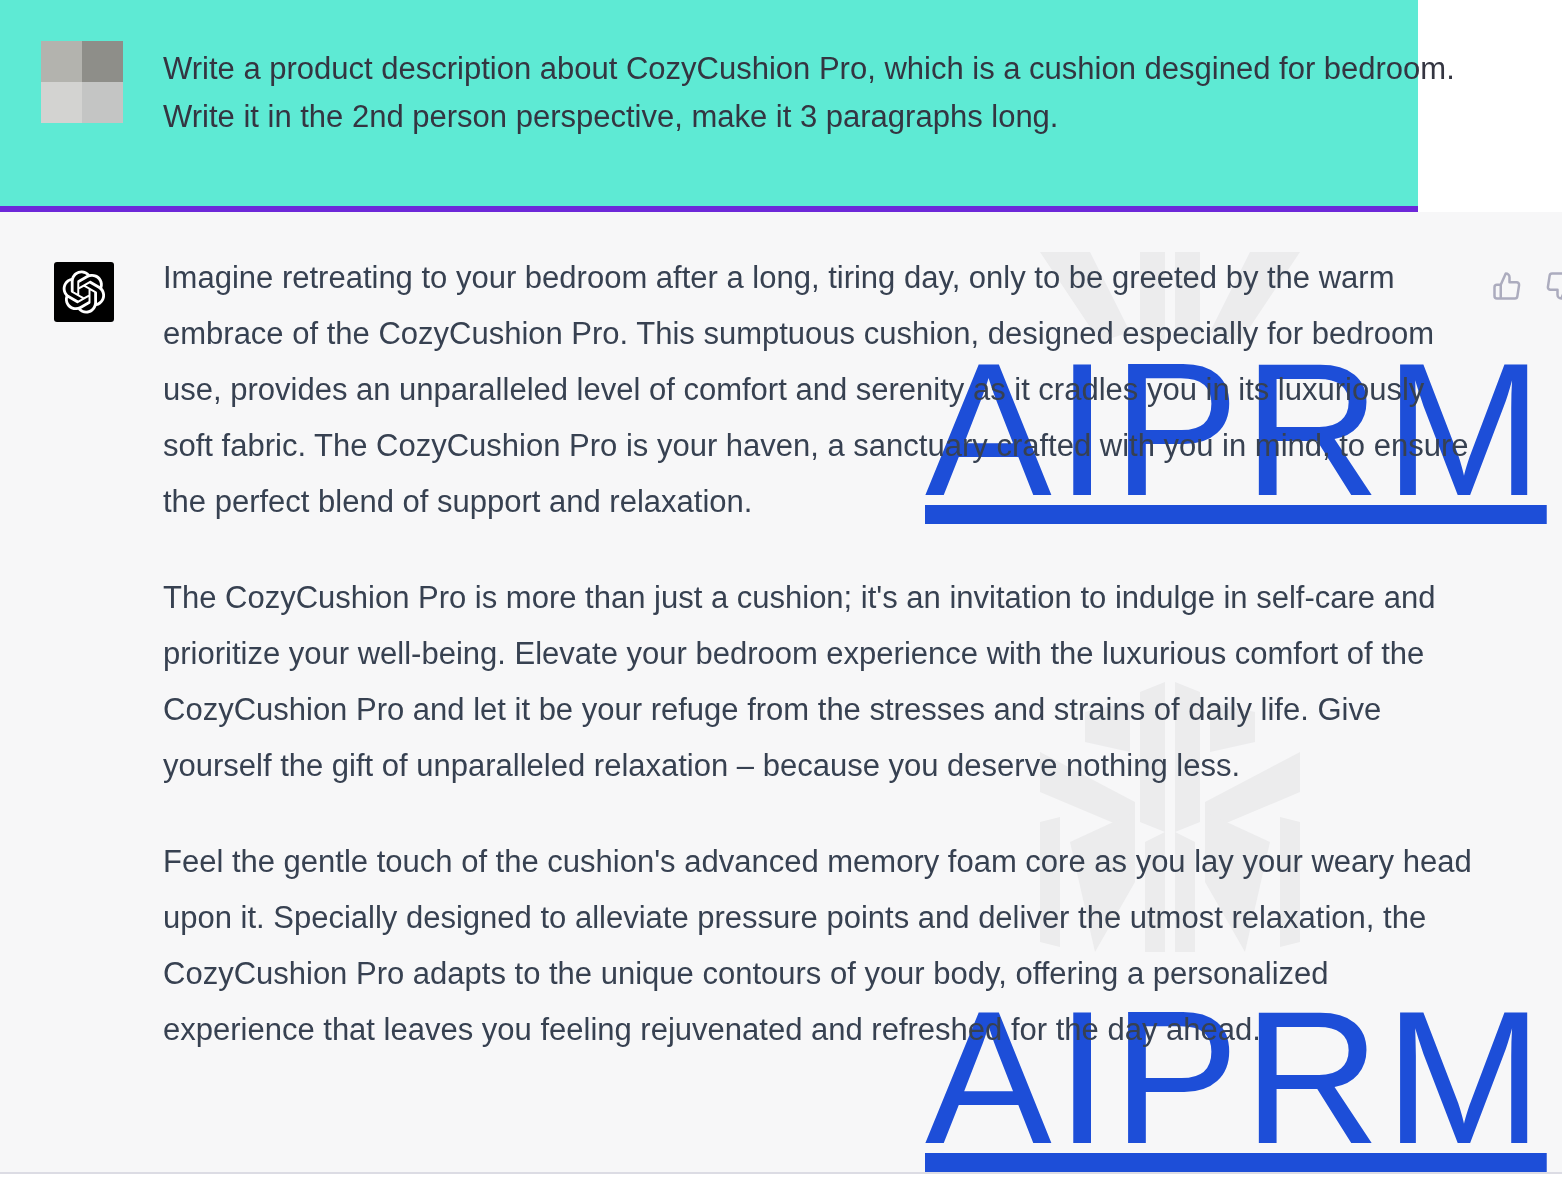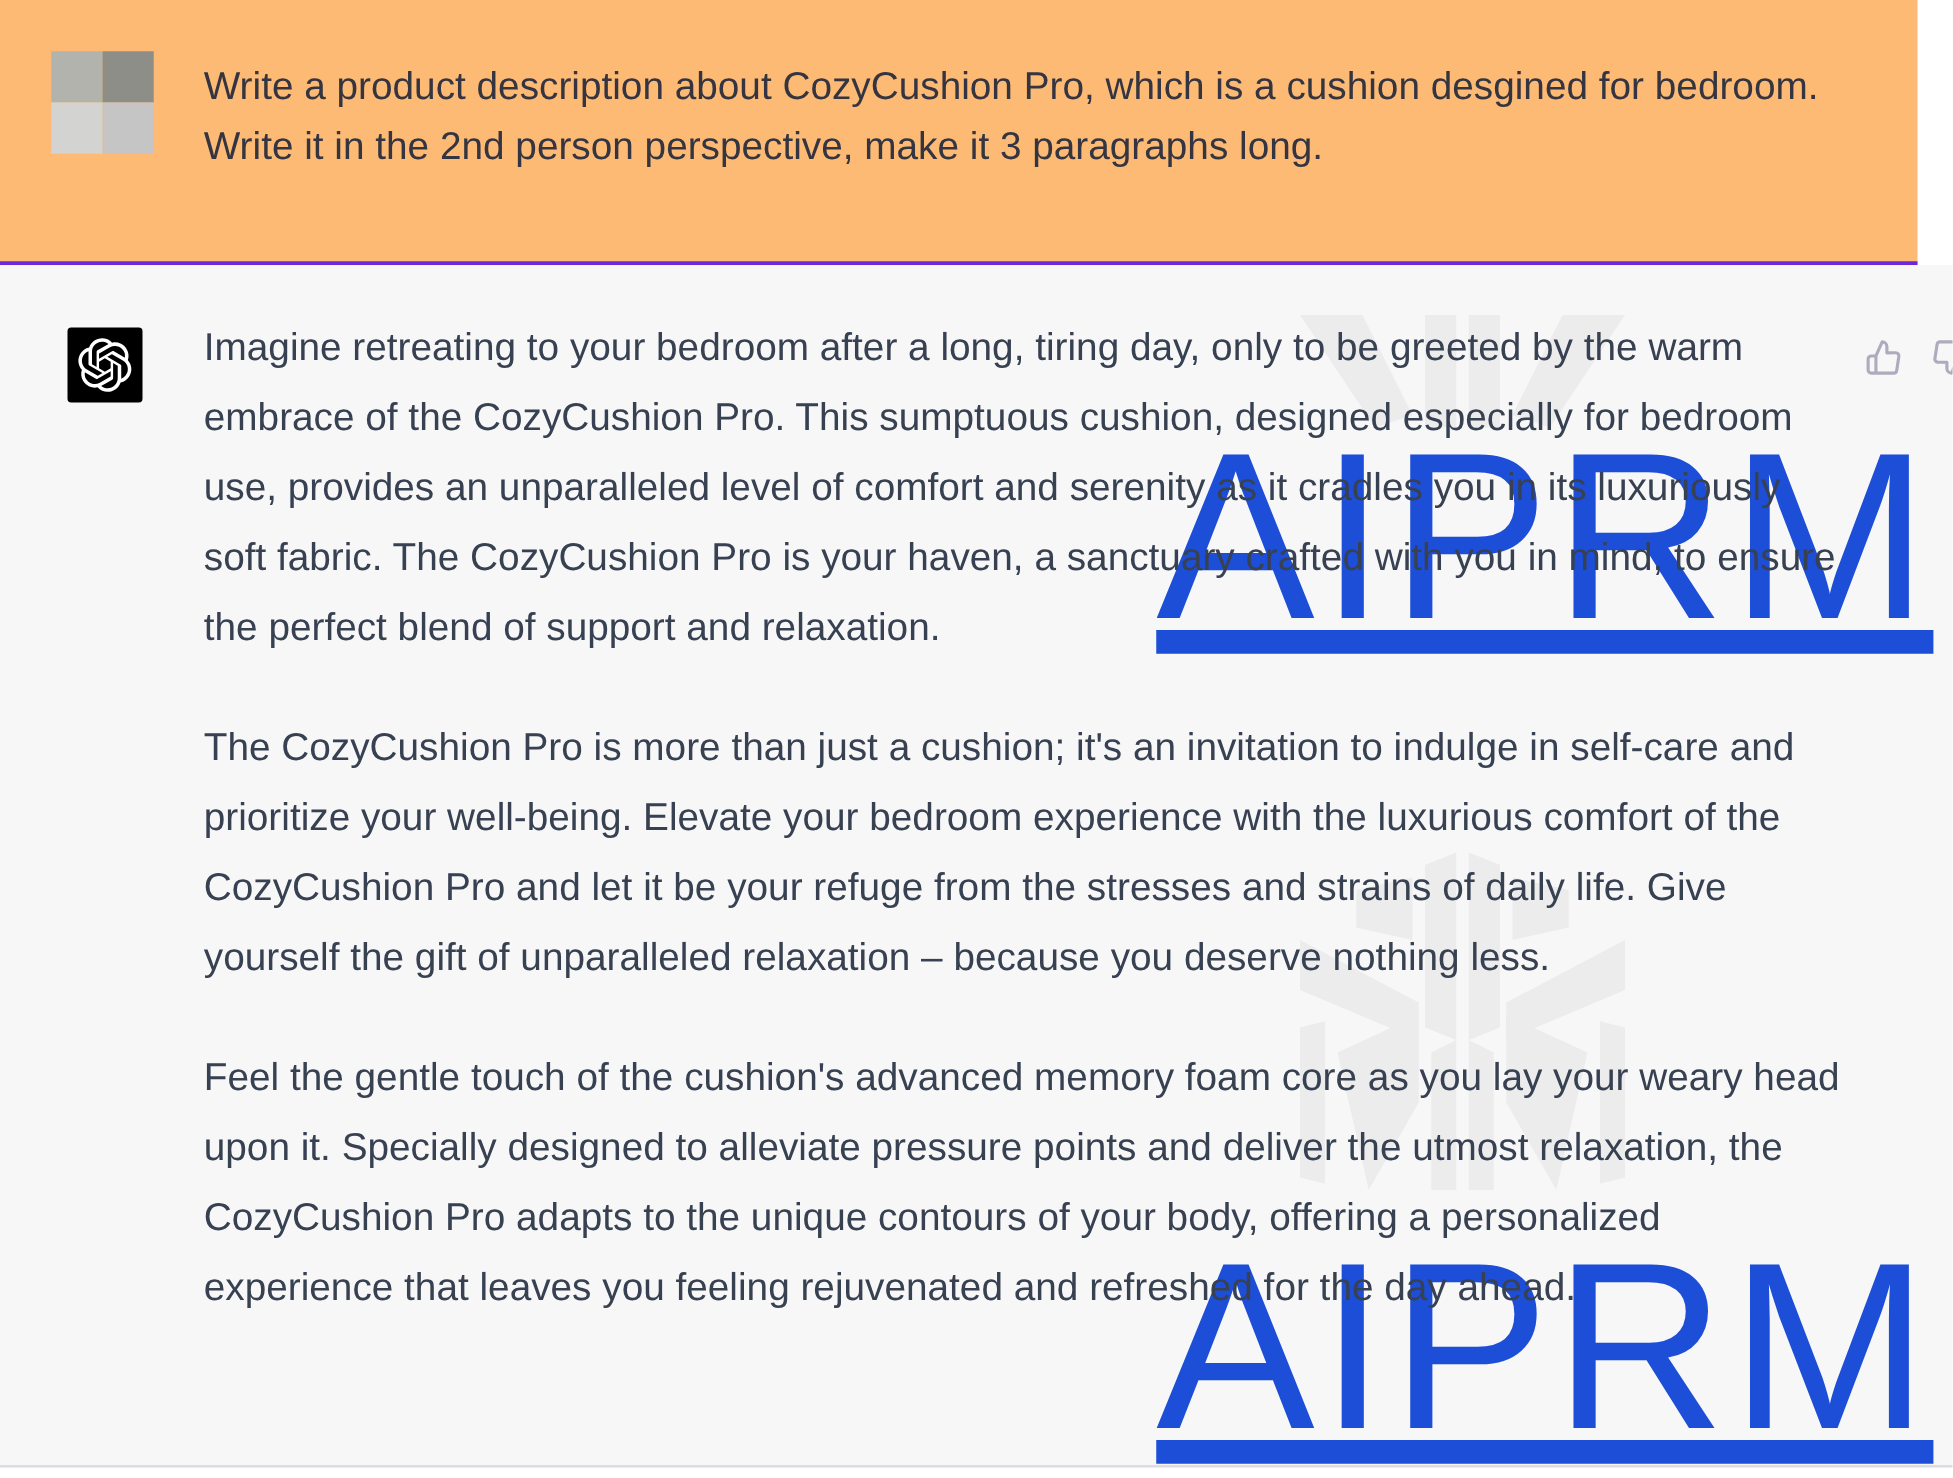--- a/index.html
+++ b/index.html
@@ -8,24 +8,24 @@
       width: 1562px;
       height: 1182px;
       overflow: hidden;
       background: #ffffff;
       font-family: "Liberation Sans", "DejaVu Sans", sans-serif;
       color: #343541;
     }
     .msg-user {
       position: absolute;
       left: 0; top: 0;
-      width: 1534px;
+      width: 1418px;
       height: 212px;
-      background: #fdba74;
-      border-bottom: 3px solid #6d28d9;
+      background: #5eead4;
+      border-bottom: 6px solid #6d28d9;
       box-sizing: border-box;
     }
     .user-avatar {
       position: absolute;
       left: 41px; top: 41px;
       width: 82px; height: 82px;
       display: grid;
       grid-template-columns: 1fr 1fr;
       grid-template-rows: 1fr 1fr;
       filter: blur(0.6px);

